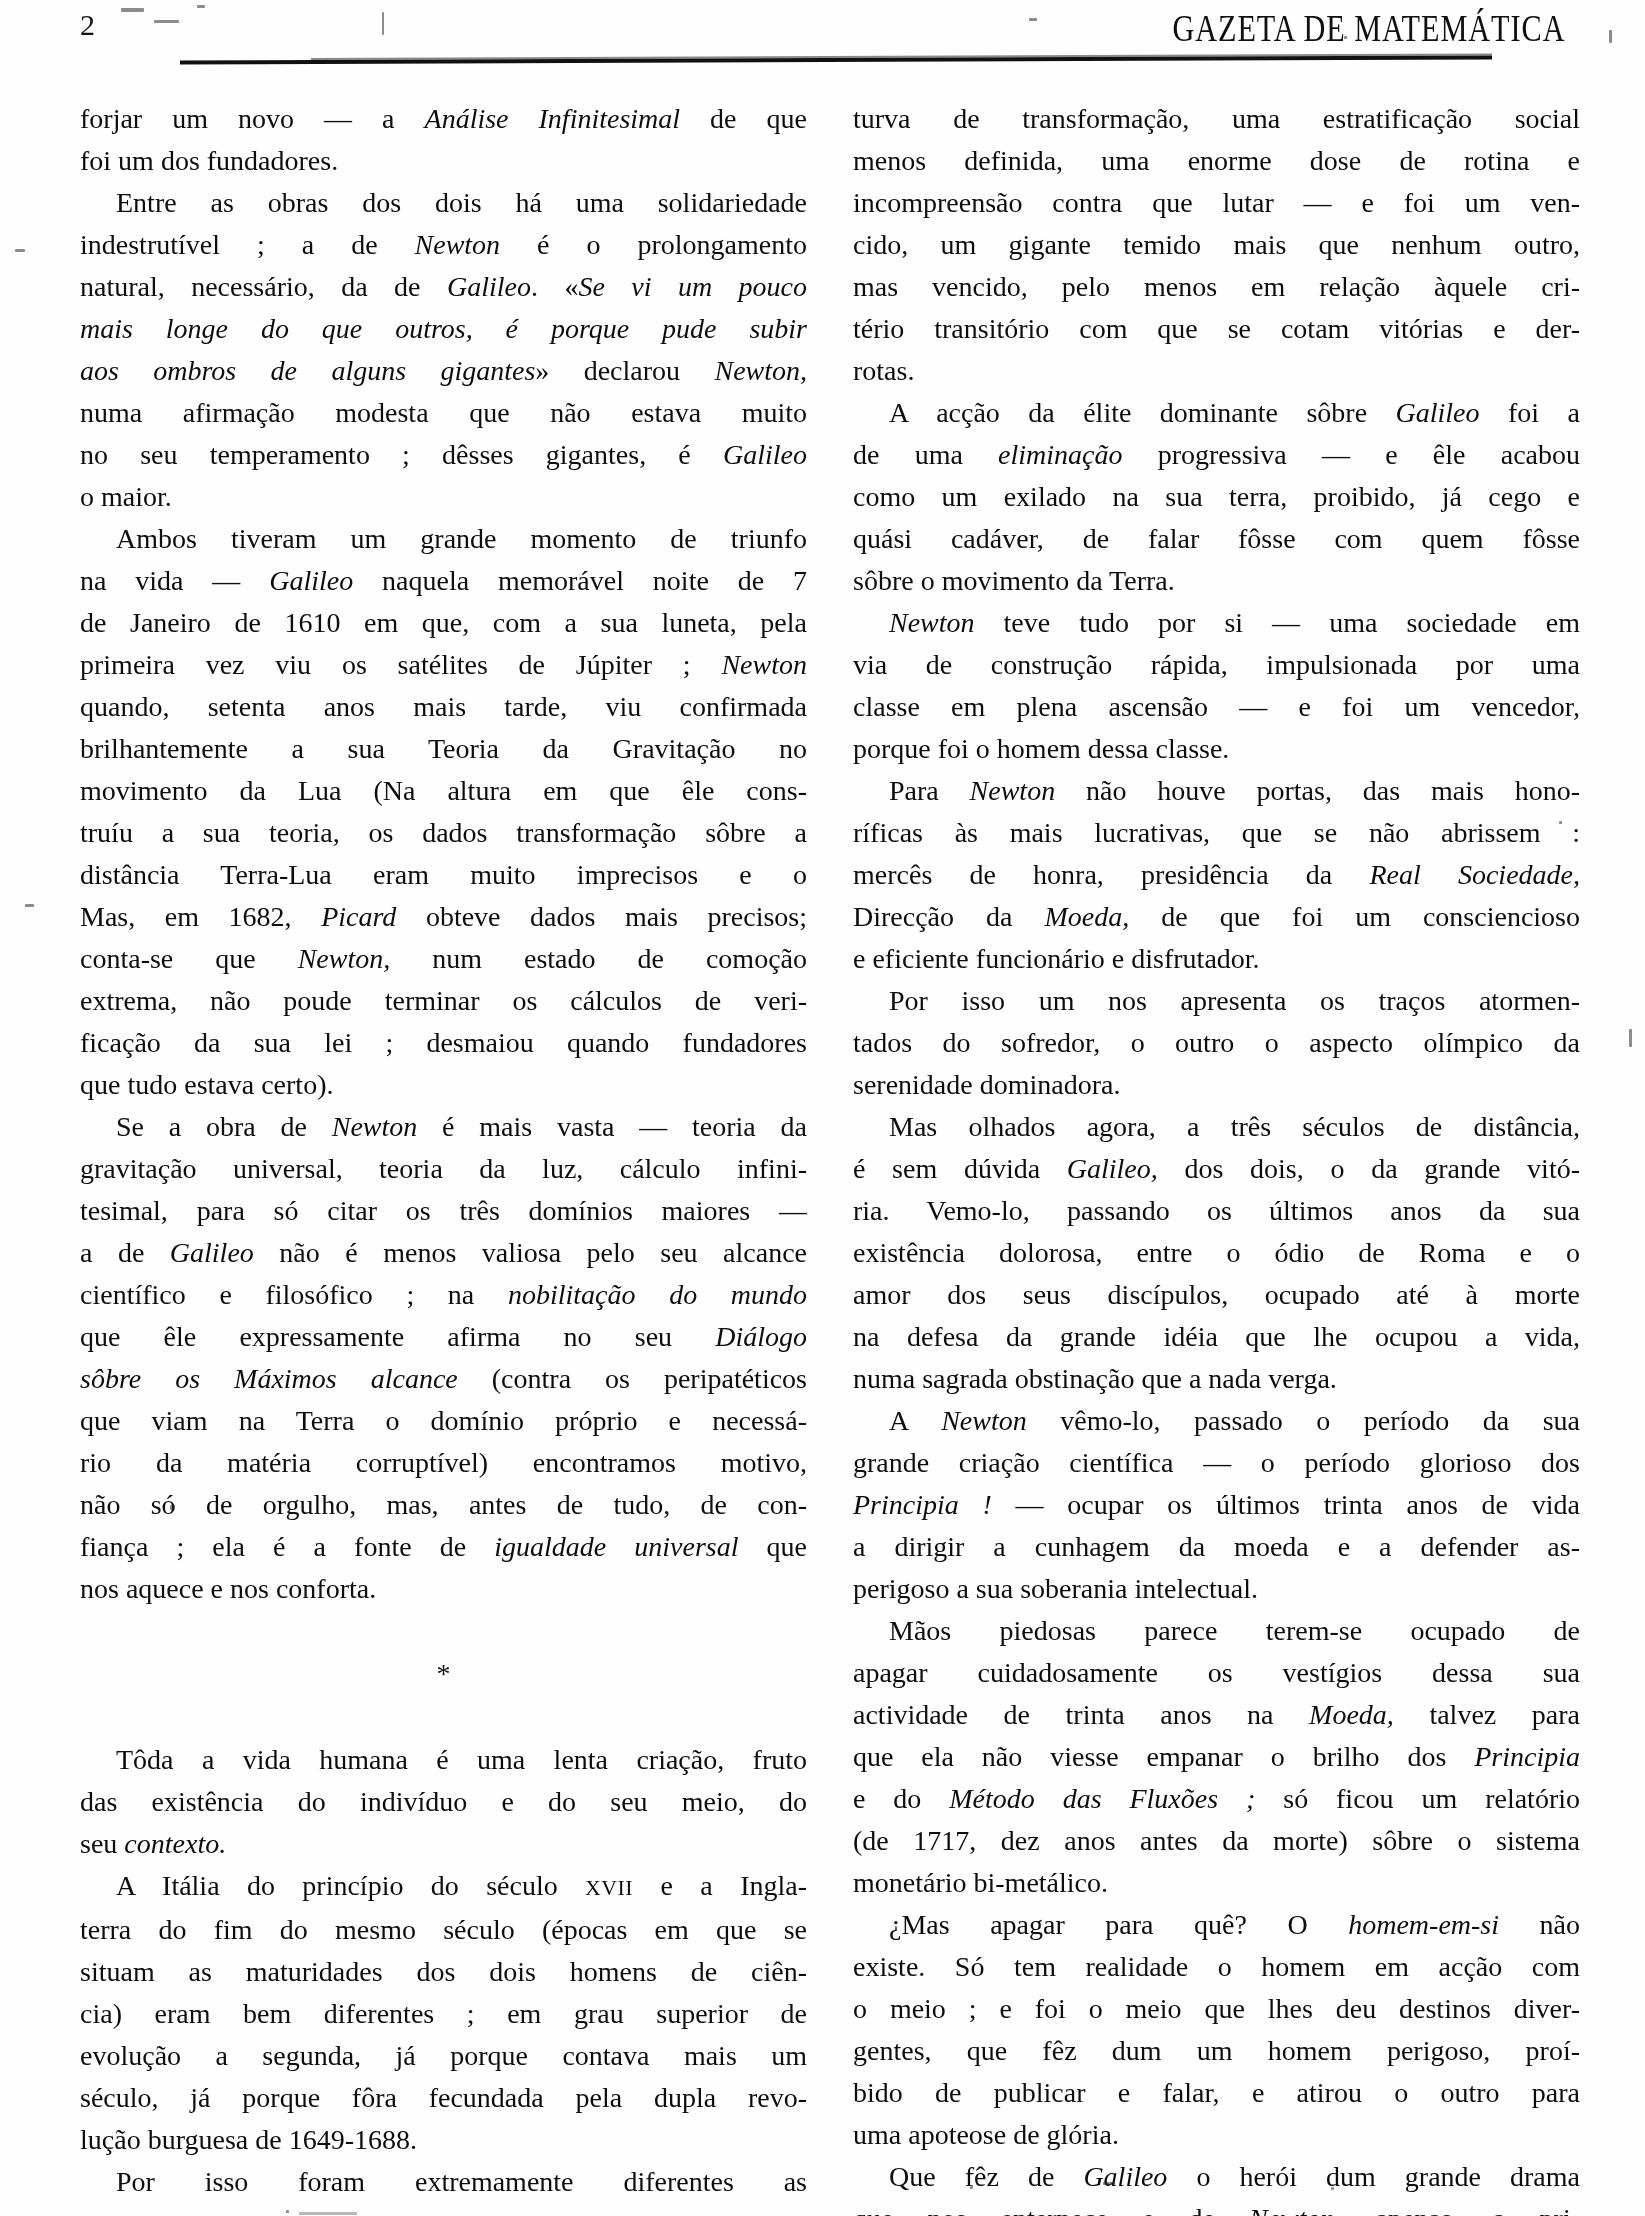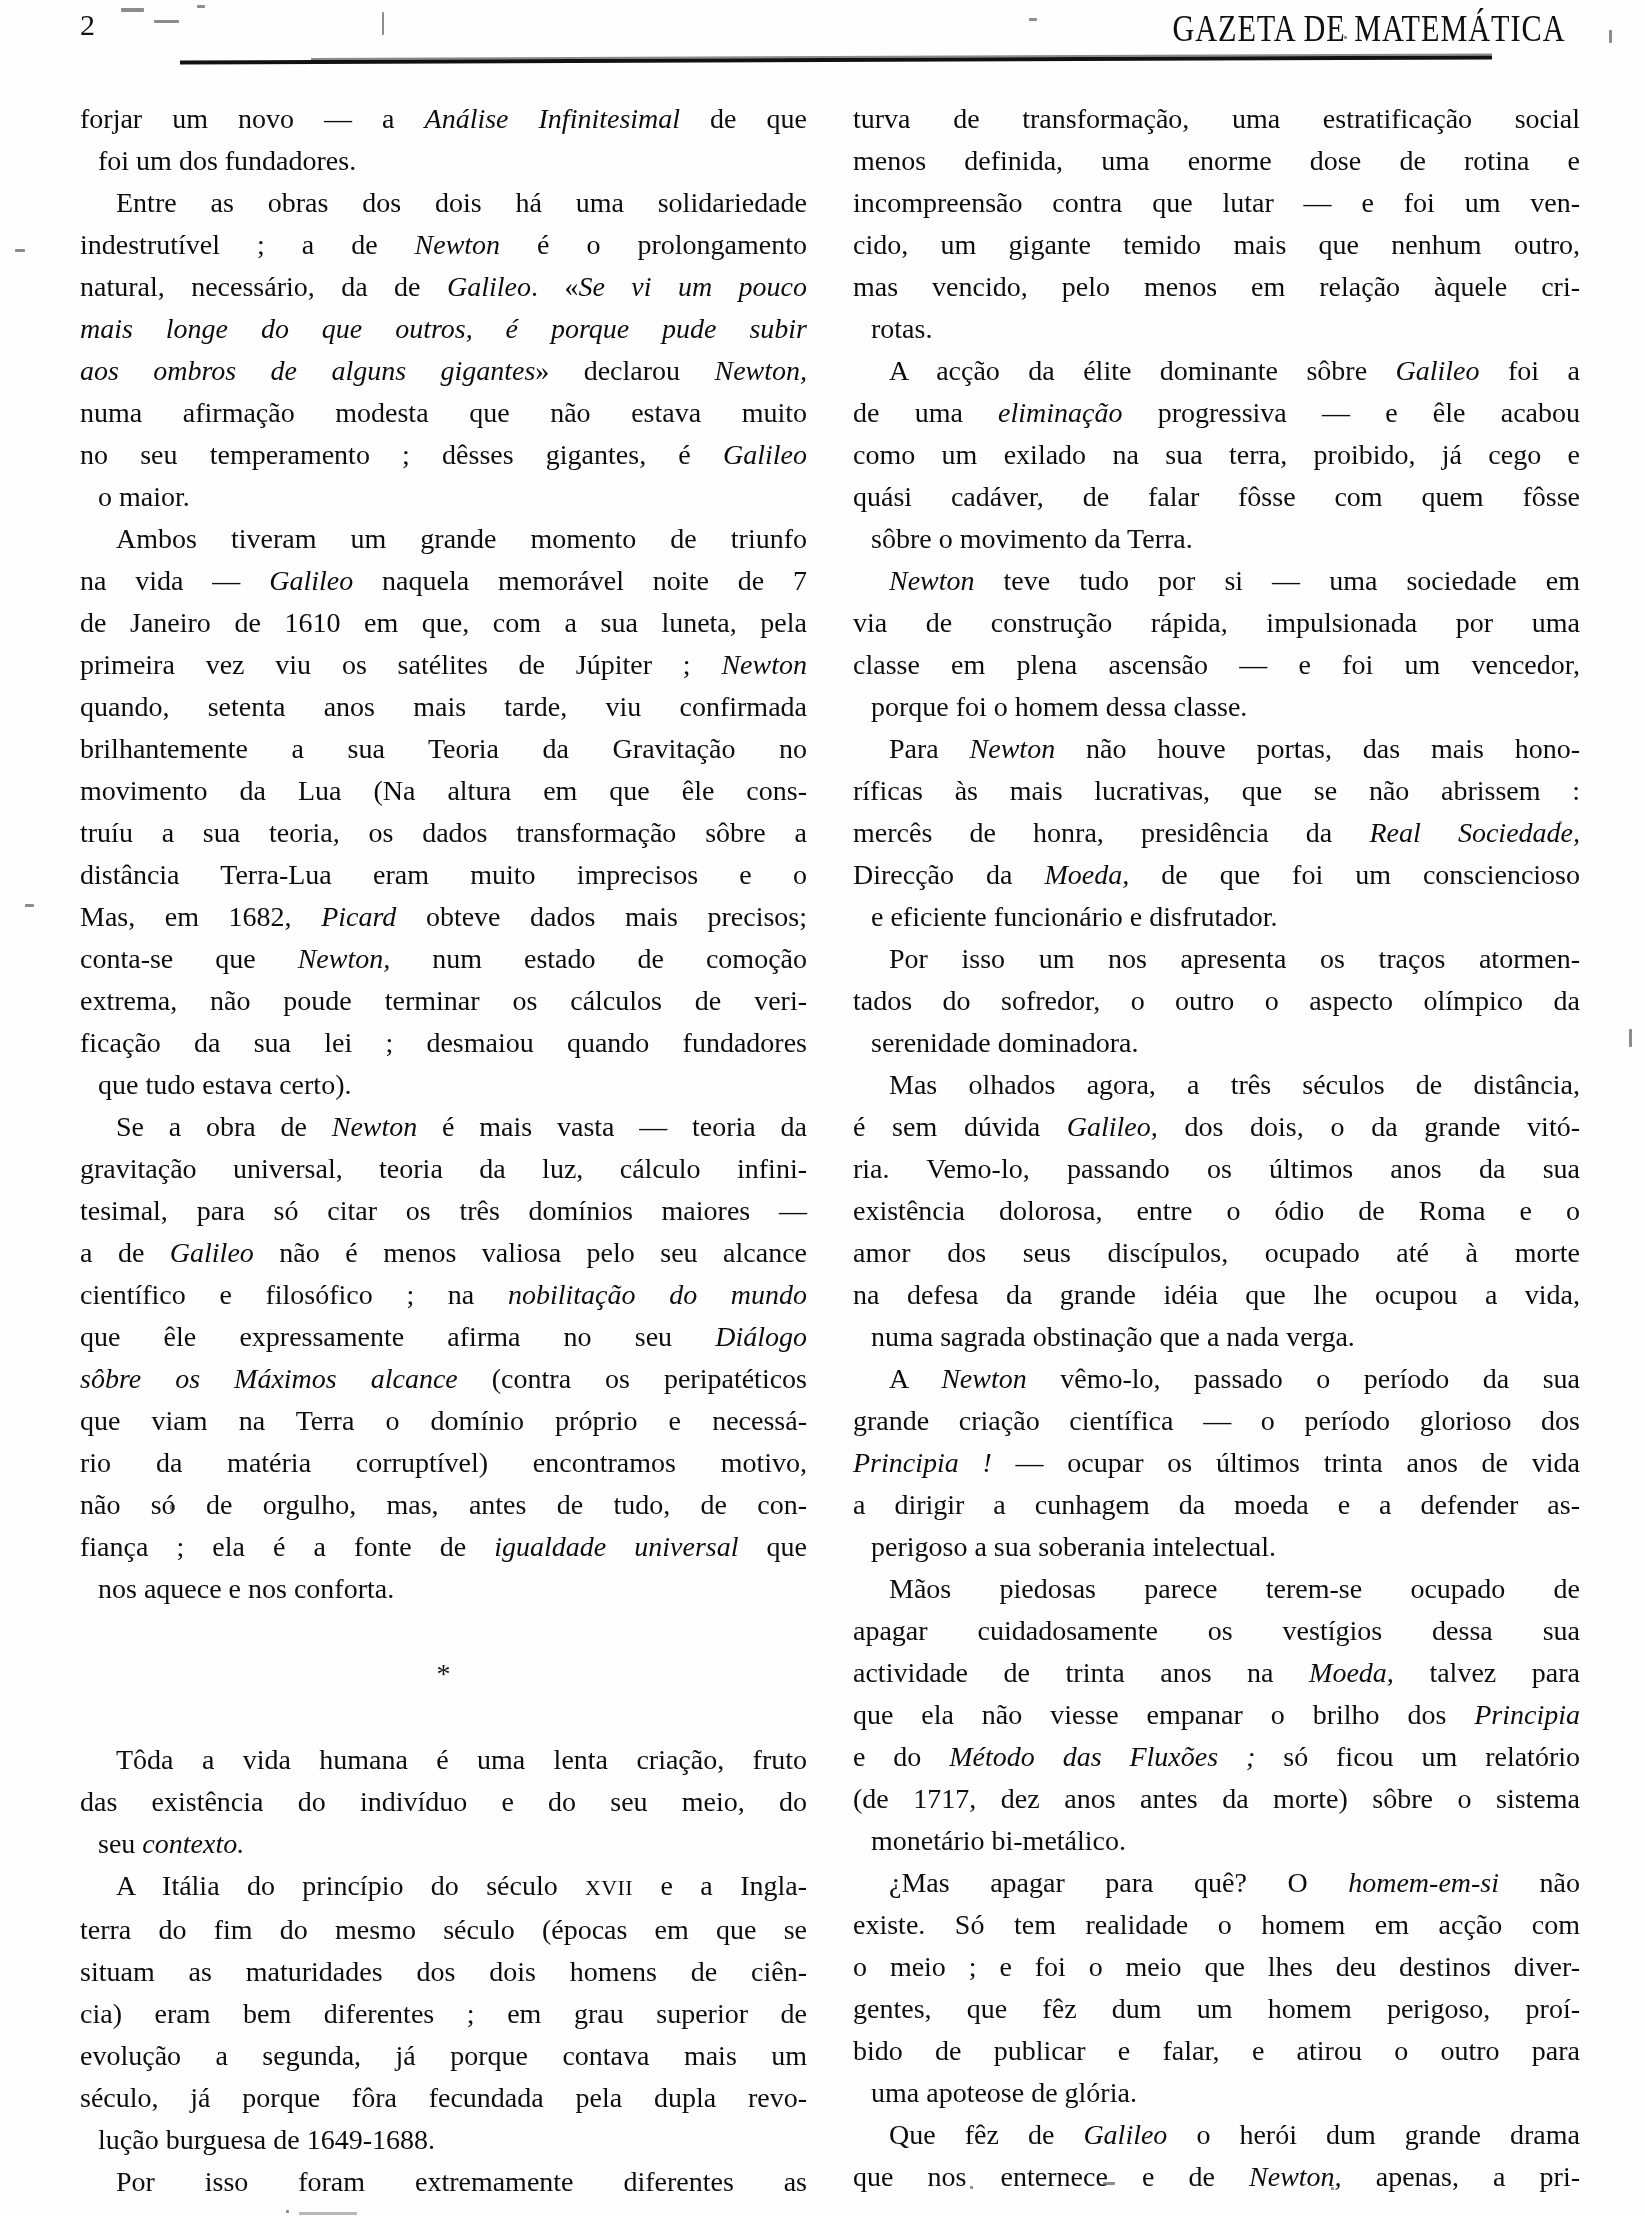--- a/index.html
+++ b/index.html
@@ -95,21 +95,20 @@
   }
   
   .ln {
     display: block;
     text-align: justify;
     text-align-last: justify;
     white-space: pre-wrap;
   }
   .ln.last {
     text-align-last: left;
-    margin-left: 18px;
   }
   .ln.indent {
     text-indent: 36px;
   }
   i, .it {
     font-style: italic;
     font-family: "Liberation Serif", "DejaVu Serif", serif;
   }
   .sc {
     font-size: 0.78em;
@@ -215,20 +214,21 @@
           <span class="ln indent">Por isso foram extremamente diferentes as</span>
         </p>
       </div>
     <div class="col" id="col-right">
         <p class="para">
           <span class="ln">turva de transformação, uma estratificação social</span>
           <span class="ln">menos definida, uma enorme dose de rotina e</span>
           <span class="ln">incompreensão contra que lutar — e foi um ven-</span>
           <span class="ln">cido, um gigante temido mais que nenhum outro,</span>
           <span class="ln">mas vencido, pelo menos em relação àquele cri-</span>
+          <span class="ln">tério transitório com que se cotam vitórias e der-</span>
           <span class="ln last">rotas.</span>
         </p>
         <p class="para">
           <span class="ln indent">A acção da élite dominante sôbre <i class="it">Galileo</i> foi a</span>
           <span class="ln">de uma <i class="it">eliminação</i> progressiva — e êle acabou</span>
           <span class="ln">como um exilado na sua terra, proibido, já cego e</span>
           <span class="ln">quási cadáver, de falar fôsse com quem fôsse</span>
           <span class="ln last">sôbre o movimento da Terra.</span>
         </p>
         <p class="para">

